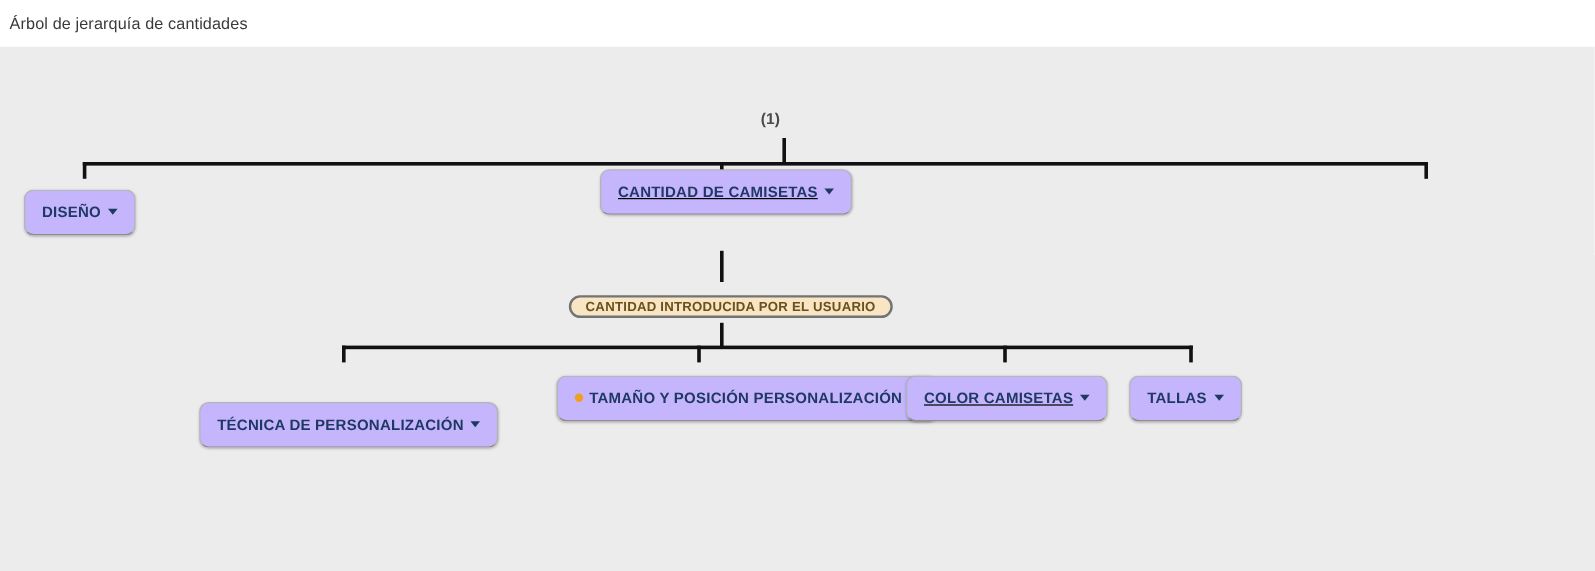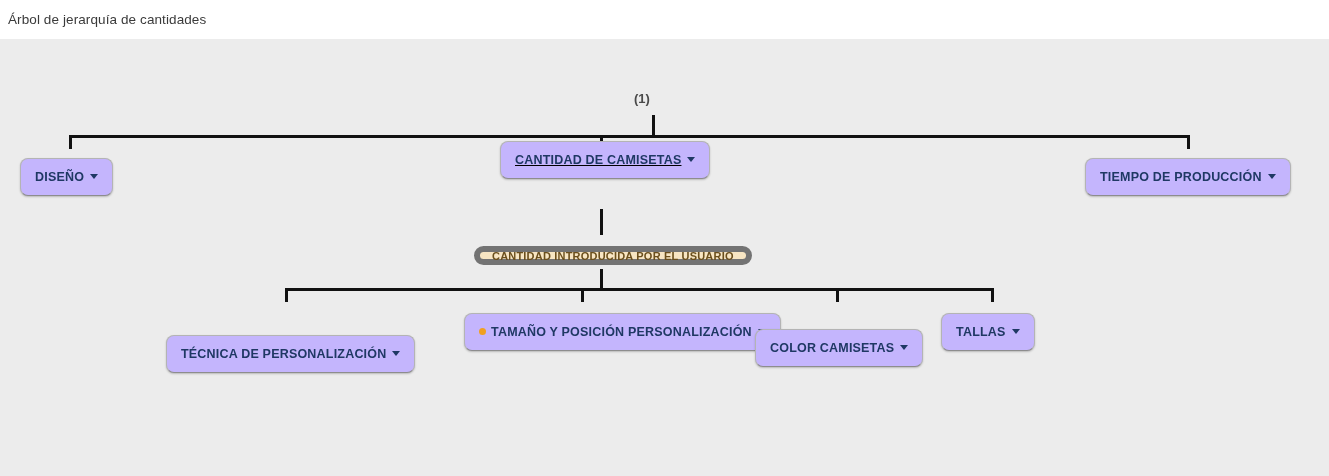--- a/index.html
+++ b/index.html
@@ -104,21 +104,21 @@
     font-family: "Liberation Sans", sans-serif;
   }
 
   
   #pill {
     position: absolute;
     left: 474px;
     top: 207px;
     height: 19px;
     background: #f7e5c3;
-    border: 6px solid #737373;
+    border: 2px solid #737373;
     border-radius: 10px;
     display: flex;
     align-items: center;
     justify-content: center;
     padding: 0 12px;
     white-space: nowrap;
   }
   #pill-label {
     font-size: 11px;
     font-weight: bold;
@@ -149,24 +149,20 @@
   <div class="node" style="left:20px; top:119px;">
     <span class="node-label">DISEÑO</span>
     <span class="caret"></span>
   </div>
 
   <div class="node" style="left:500px; top:102px;text-decoration:underline;">
     <span class="node-label">CANTIDAD DE CAMISETAS</span>
     <span class="caret"></span>
   </div>
 
-  <div class="node" style="left:1085px; top:119px;">
-    <span class="node-label">TIEMPO DE PRODUCCIÓN</span>
-    <span class="caret"></span>
-  </div>
 
   <div class="vline" style="left:600px; top:170px; height:26px;"></div>
 
   <div id="pill">
     <span id="pill-label">CANTIDAD INTRODUCIDA POR EL USUARIO</span>
   </div>
 
   <div class="vline" style="left:600px; top:230px; height:20px;"></div>
 
   <div class="hline" style="left:285px; top:249px; width:709px;"></div>
@@ -180,21 +176,21 @@
     <span class="node-label">TÉCNICA DE PERSONALIZACIÓN</span>
     <span class="caret"></span>
   </div>
 
   <div class="node" style="left:428px; top:274px;margin-left:36px;">
     <span class="dot"></span>
     <span class="node-label">TAMAÑO Y POSICIÓN PERSONALIZACIÓN</span>
     <span class="caret"></span>
   </div>
 
-  <div class="node" style="left:755px; top:290px;">
+  <div class="node" style="left:755px; top:274px;text-decoration:underline;">
     <span class="node-label">COLOR CAMISETAS</span>
     <span class="caret"></span>
   </div>
 
   <div class="node" style="left:941px; top:274px;">
     <span class="node-label">TALLAS</span>
     <span class="caret"></span>
   </div>
 
 </div>

